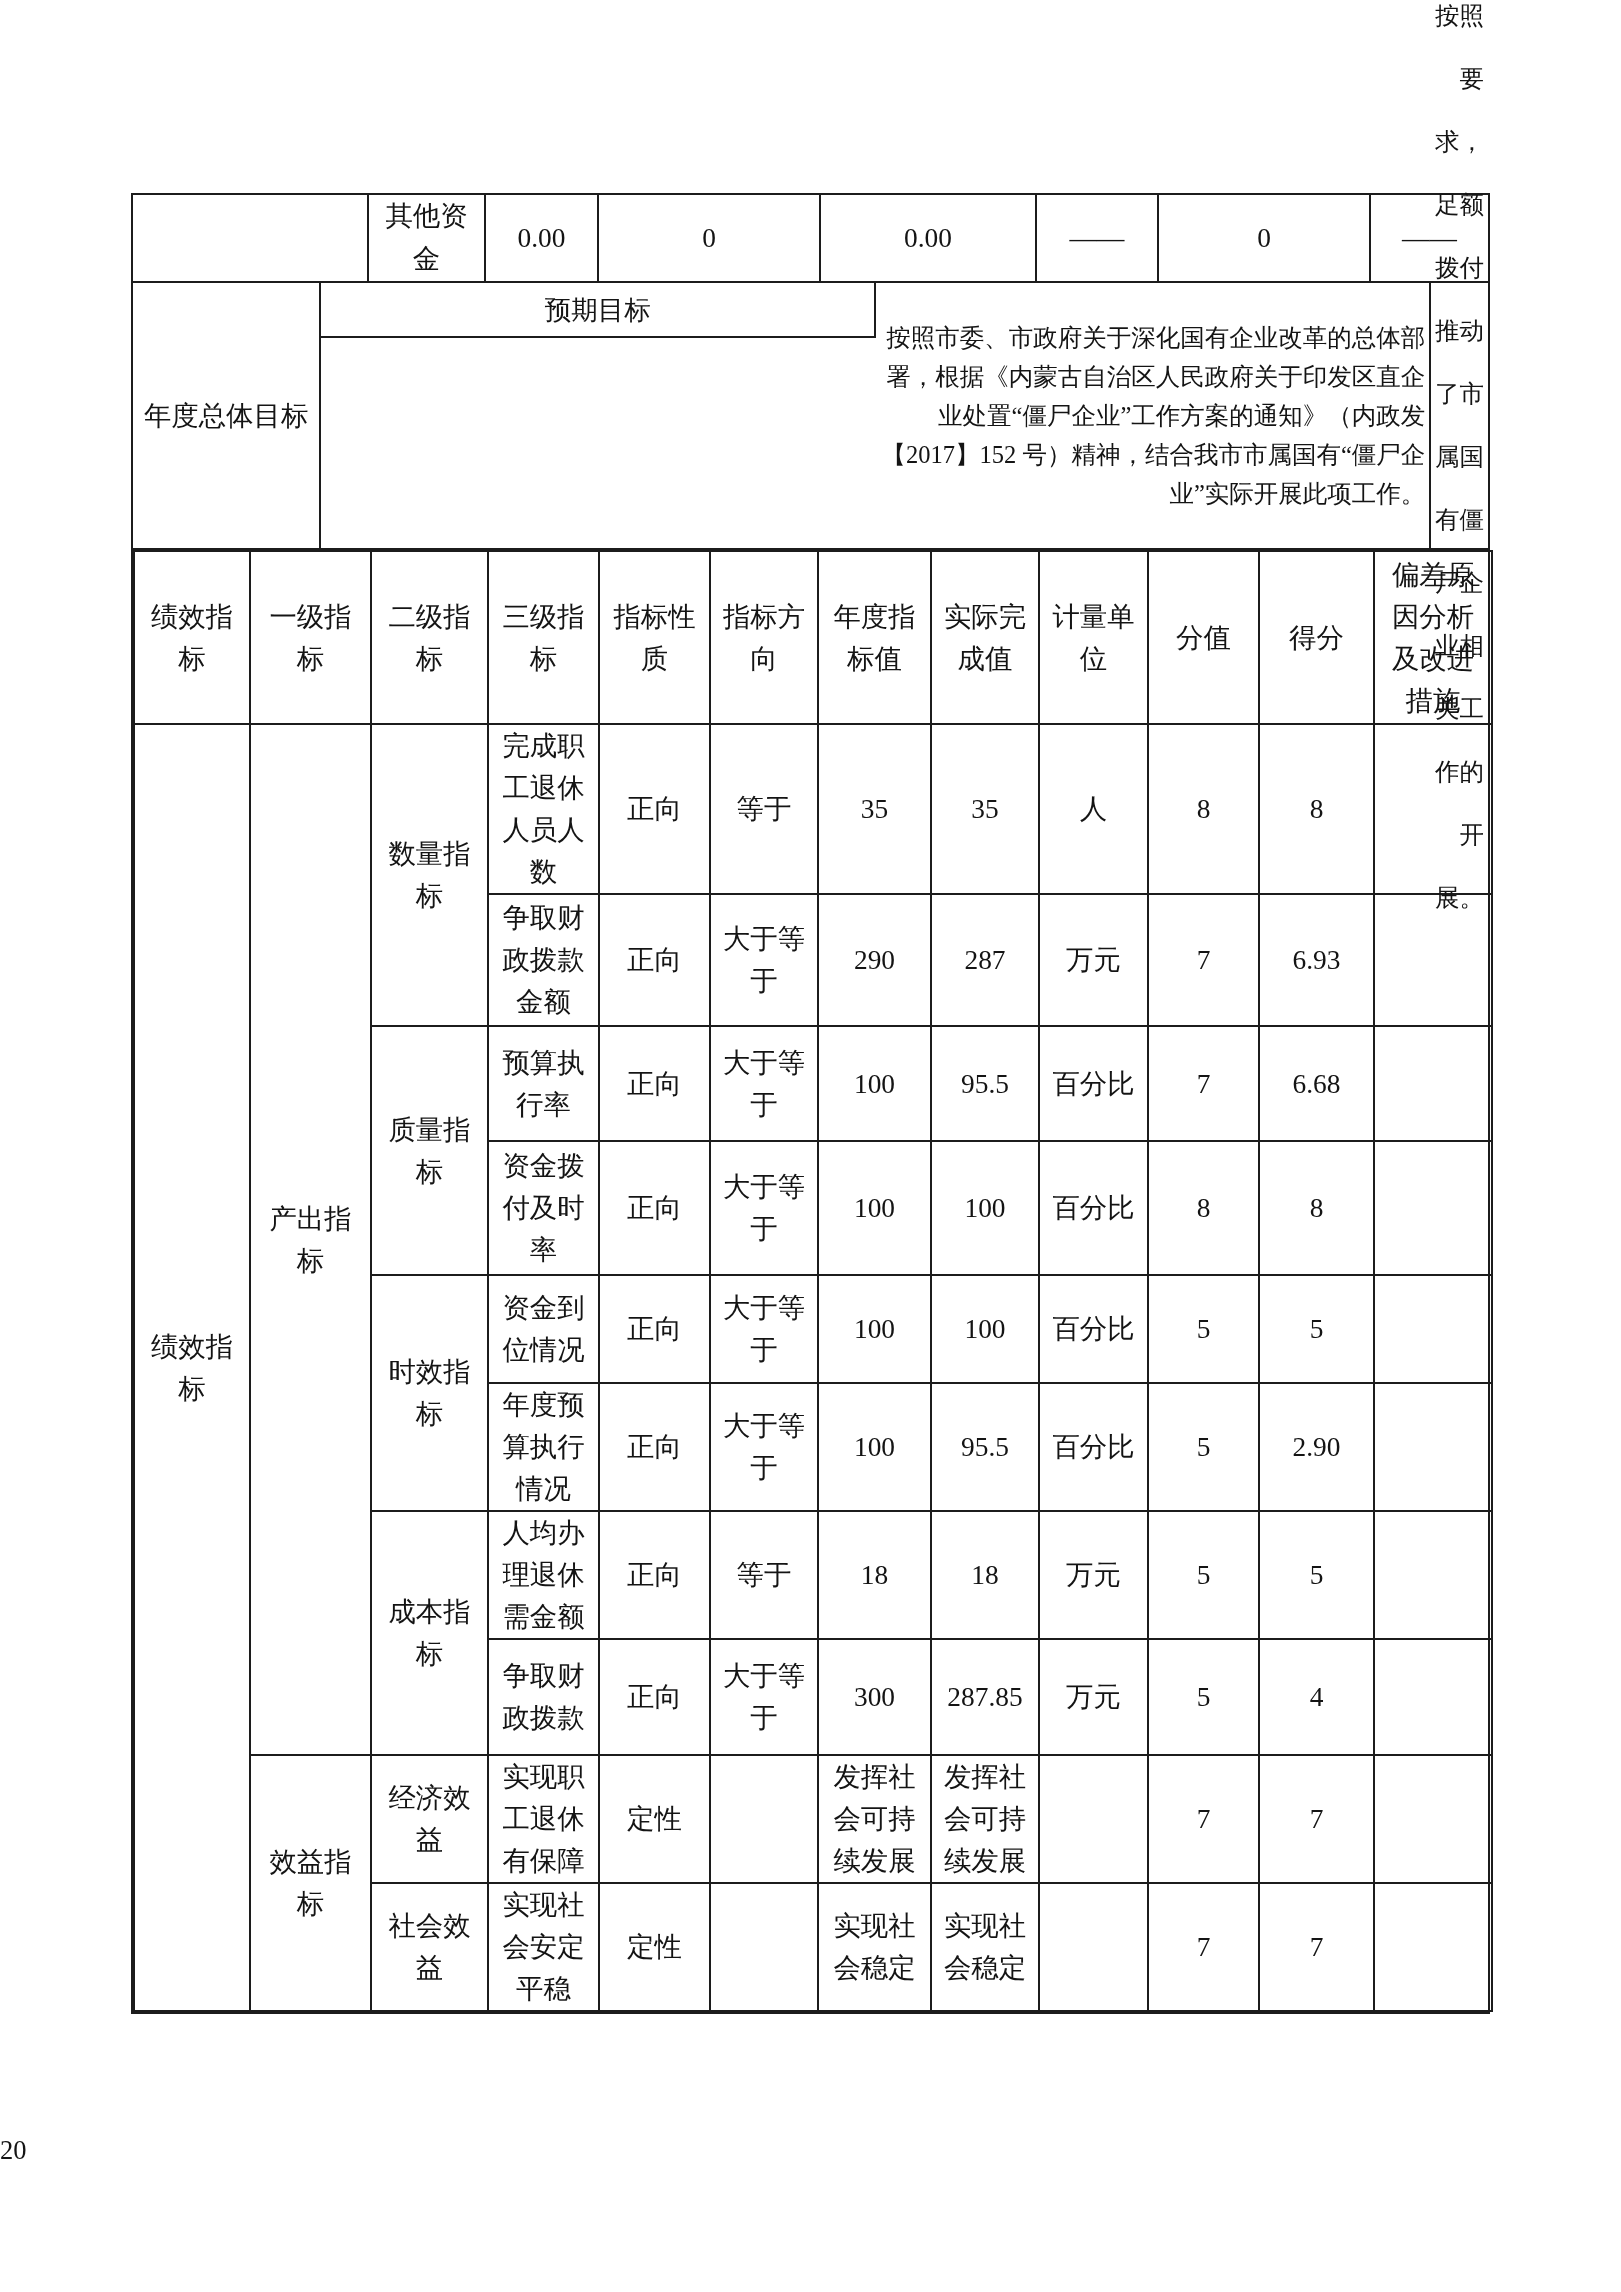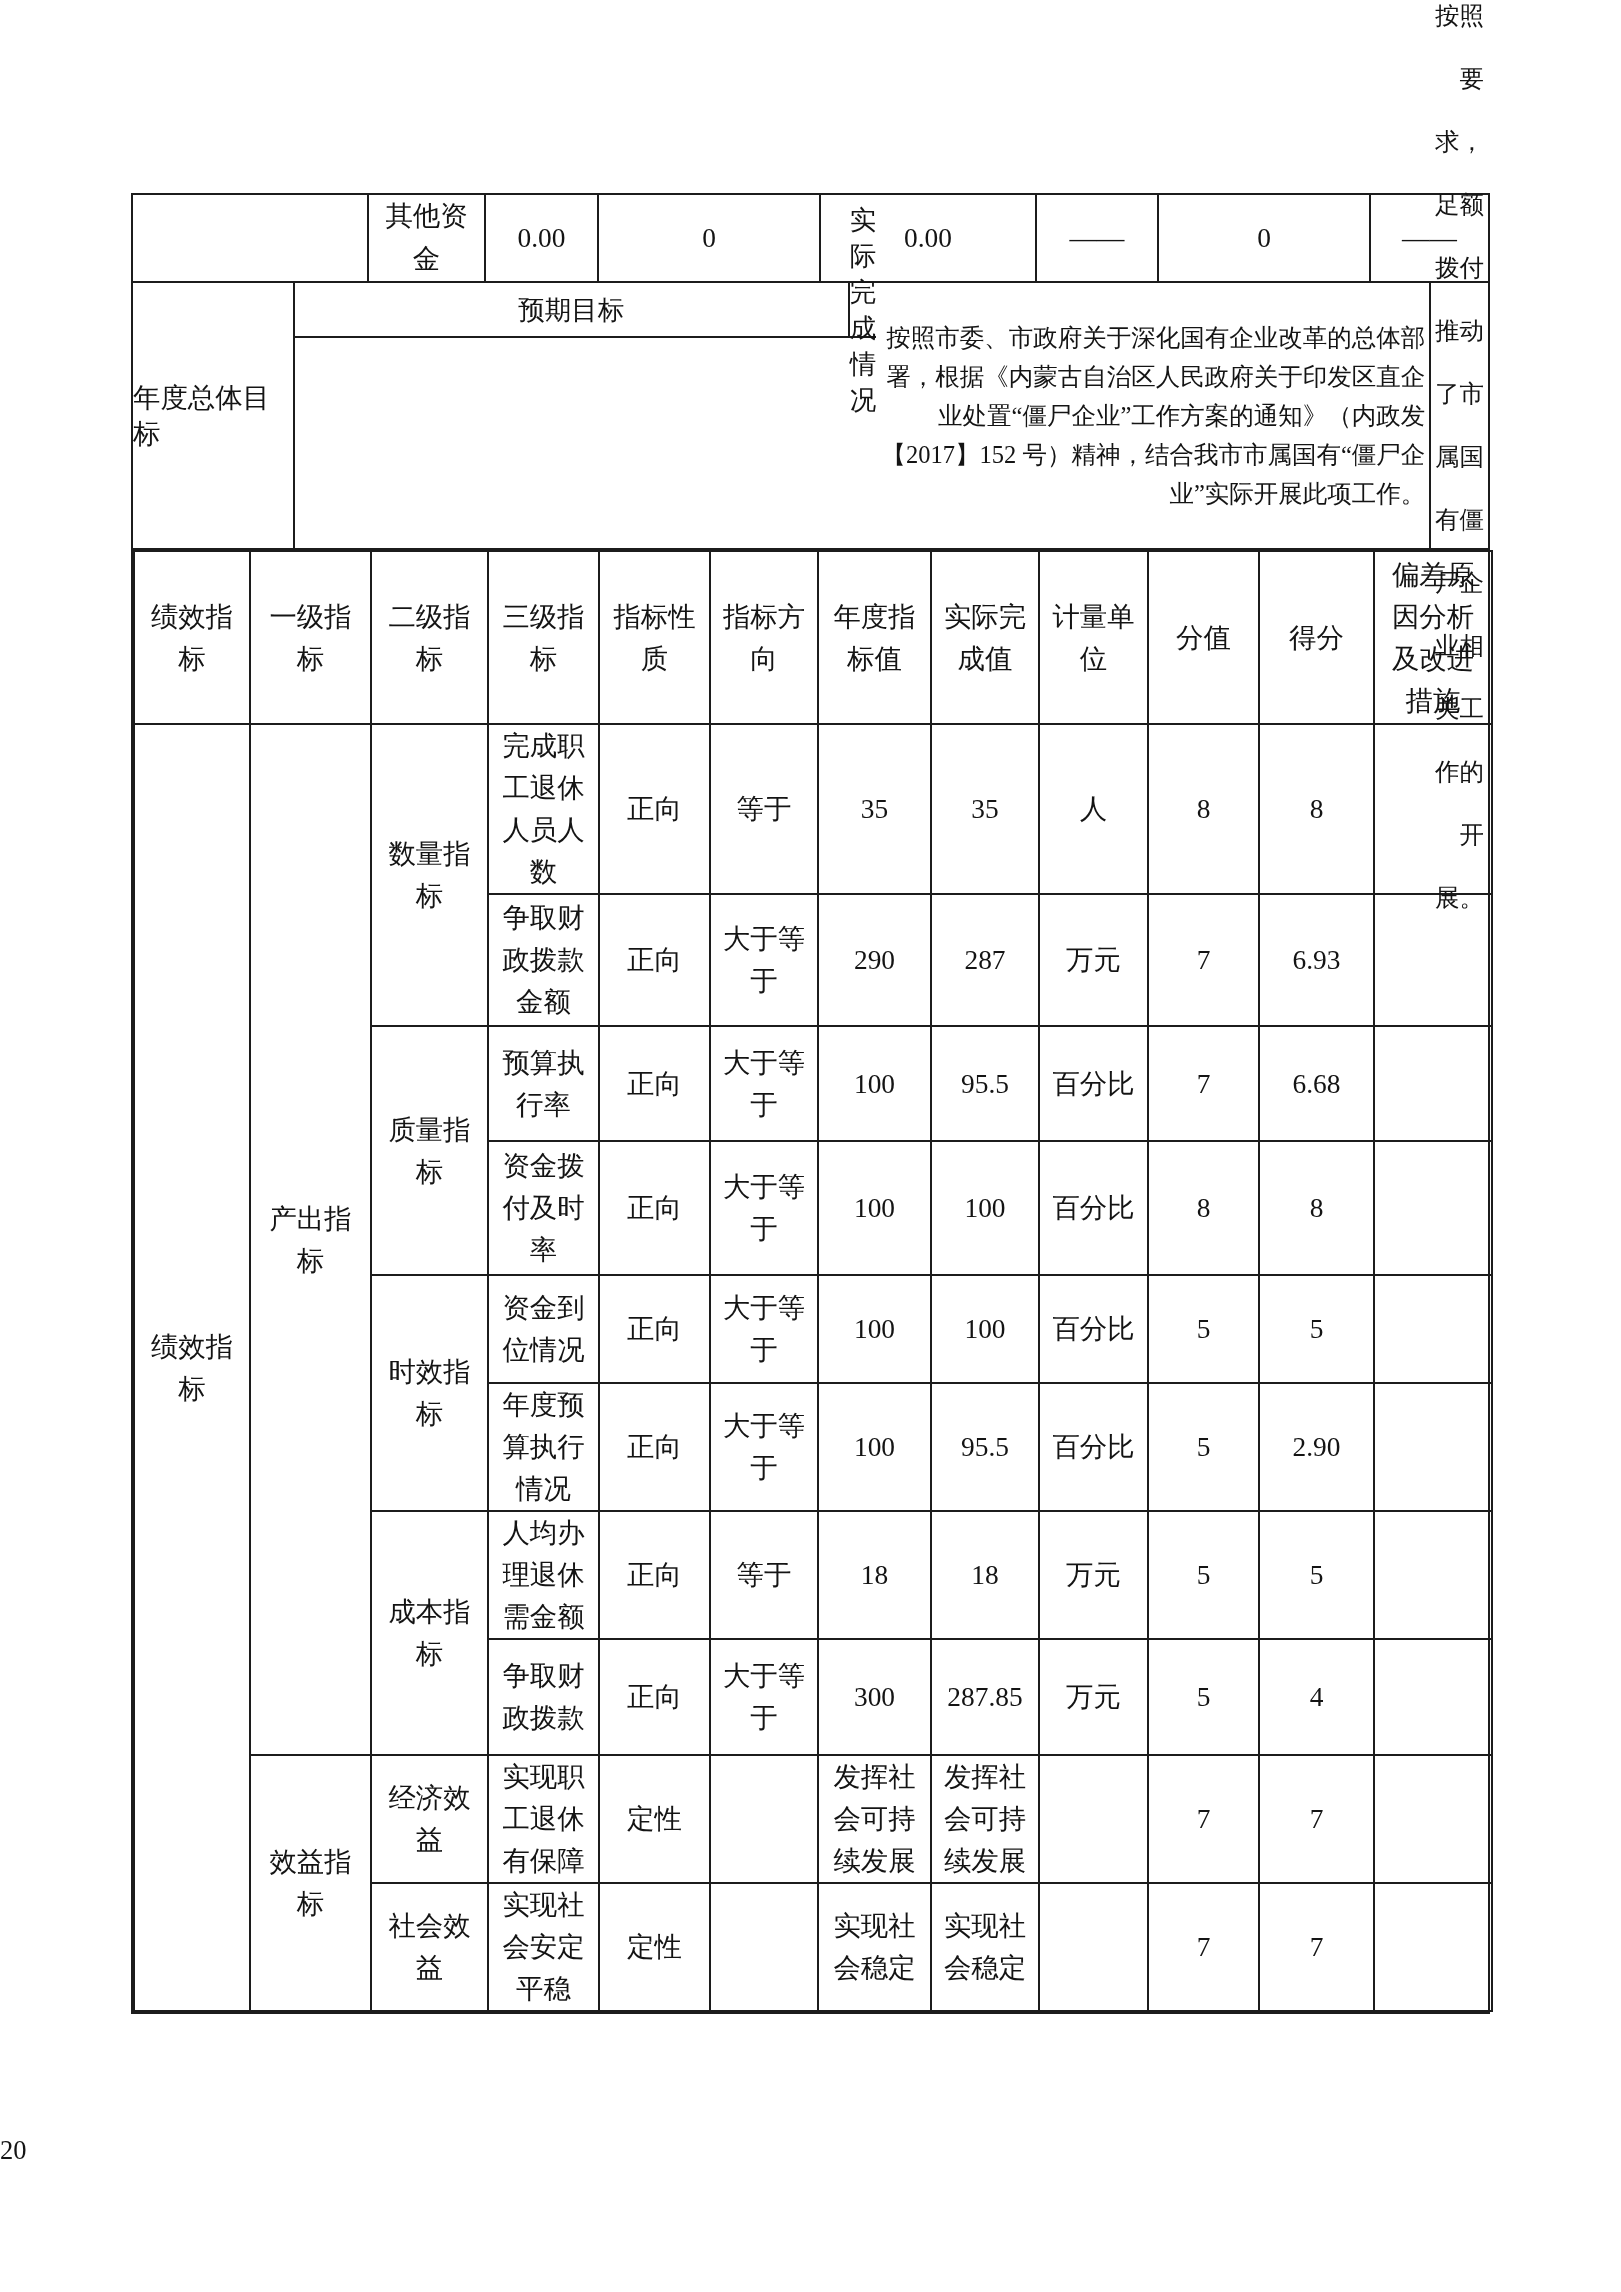--- a/index.html
+++ b/index.html
@@ -122,21 +122,20 @@
       <div class="fcell fc5">——</div>
       <div class="fcell fc6">0</div>
       <div class="fcell fc7">——</div>
     </div>
 
     <div class="goal">
       <div class="goal-left">年度总体目标</div>
       <div class="goal-right">
         <div class="goal-heads">
           <div class="goal-head gh-expected">预期目标</div>
-          <div class="goal-head gh-actual">实际完成情况</div>
         </div>
         <div class="goal-body">
           <div class="goal-text gt-expected">按照市委、市政府关于深化国有企业改革的总体部署，根据《内蒙古自治区人民政府关于印发区直企业处置“僵尸企业”工作方案的通知》（内政发【2017】152 号）精神，结合我市市属国有“僵尸企业”实际开展此项工作。</div>
           <div class="goal-text gt-actual">已经按照要求，足额拨付推动了市属国有僵尸企业相关工作的开展。</div>
         </div>
       </div>
     </div>
 
     <table class="ind">
       <colgroup>

